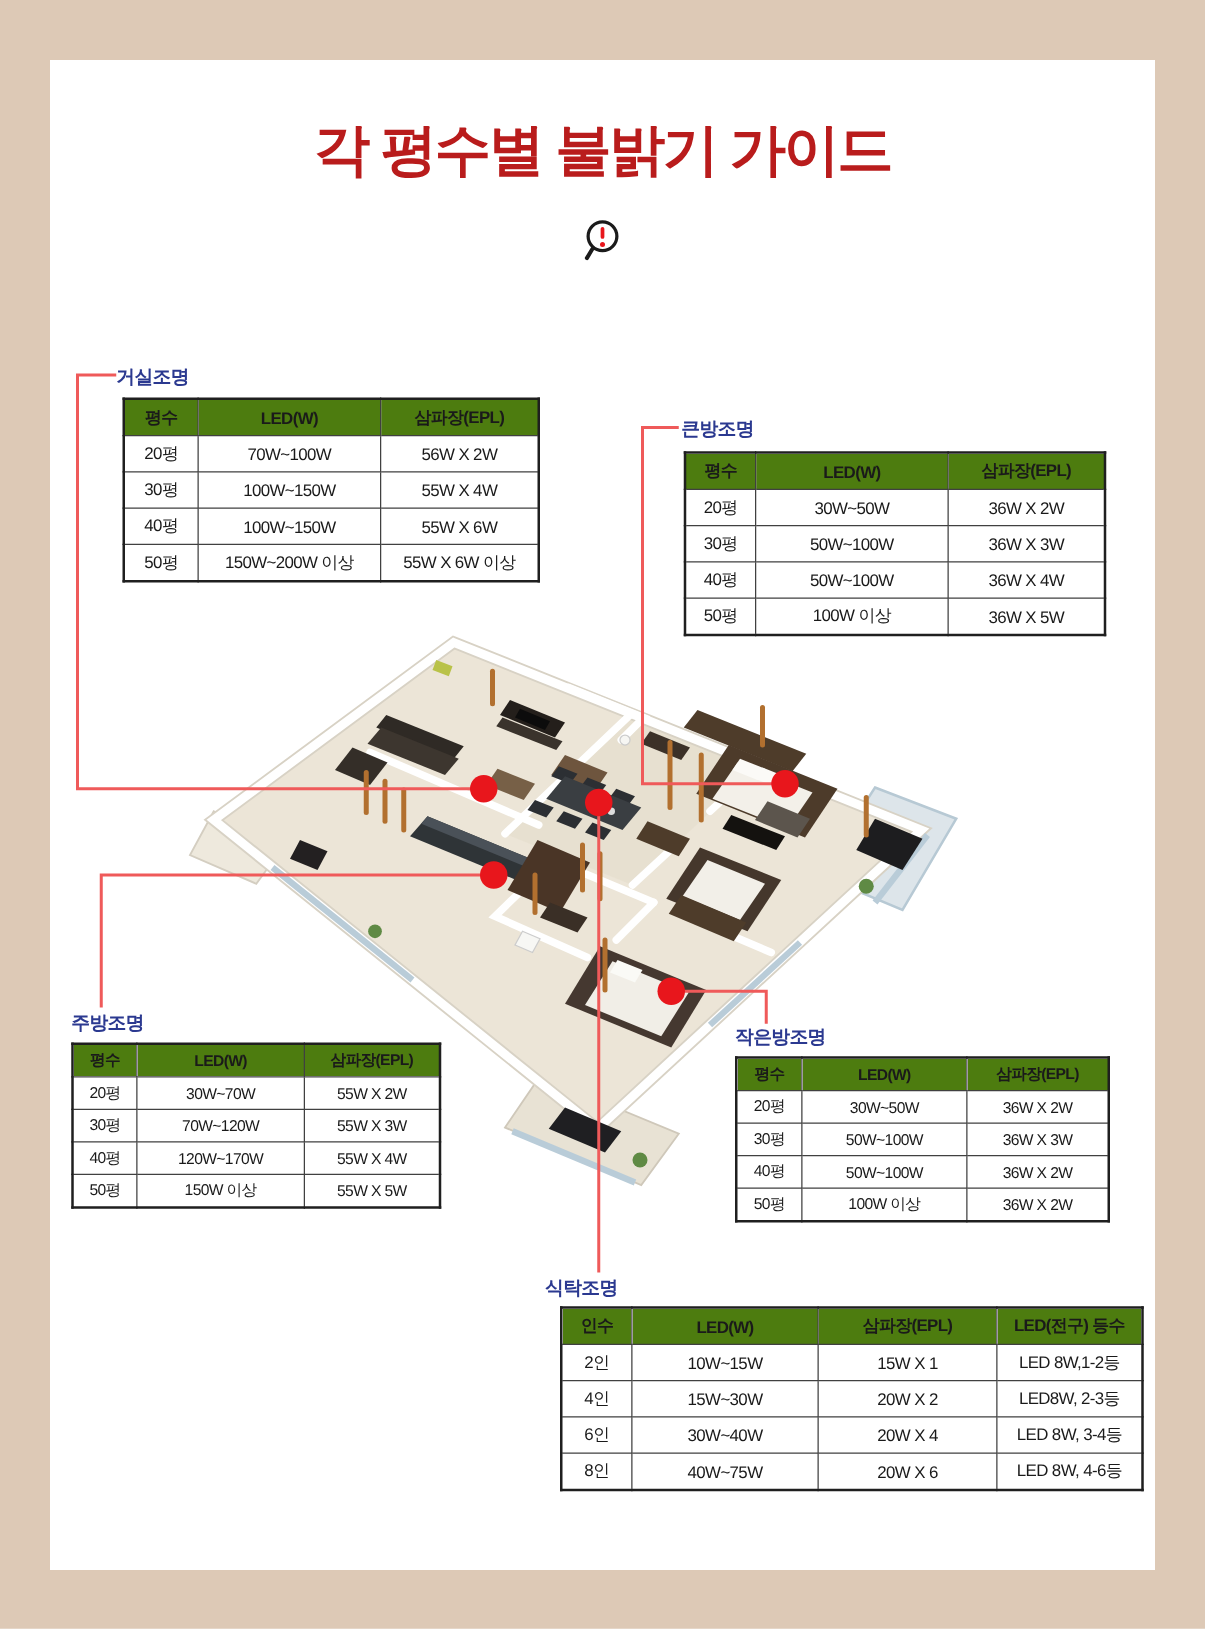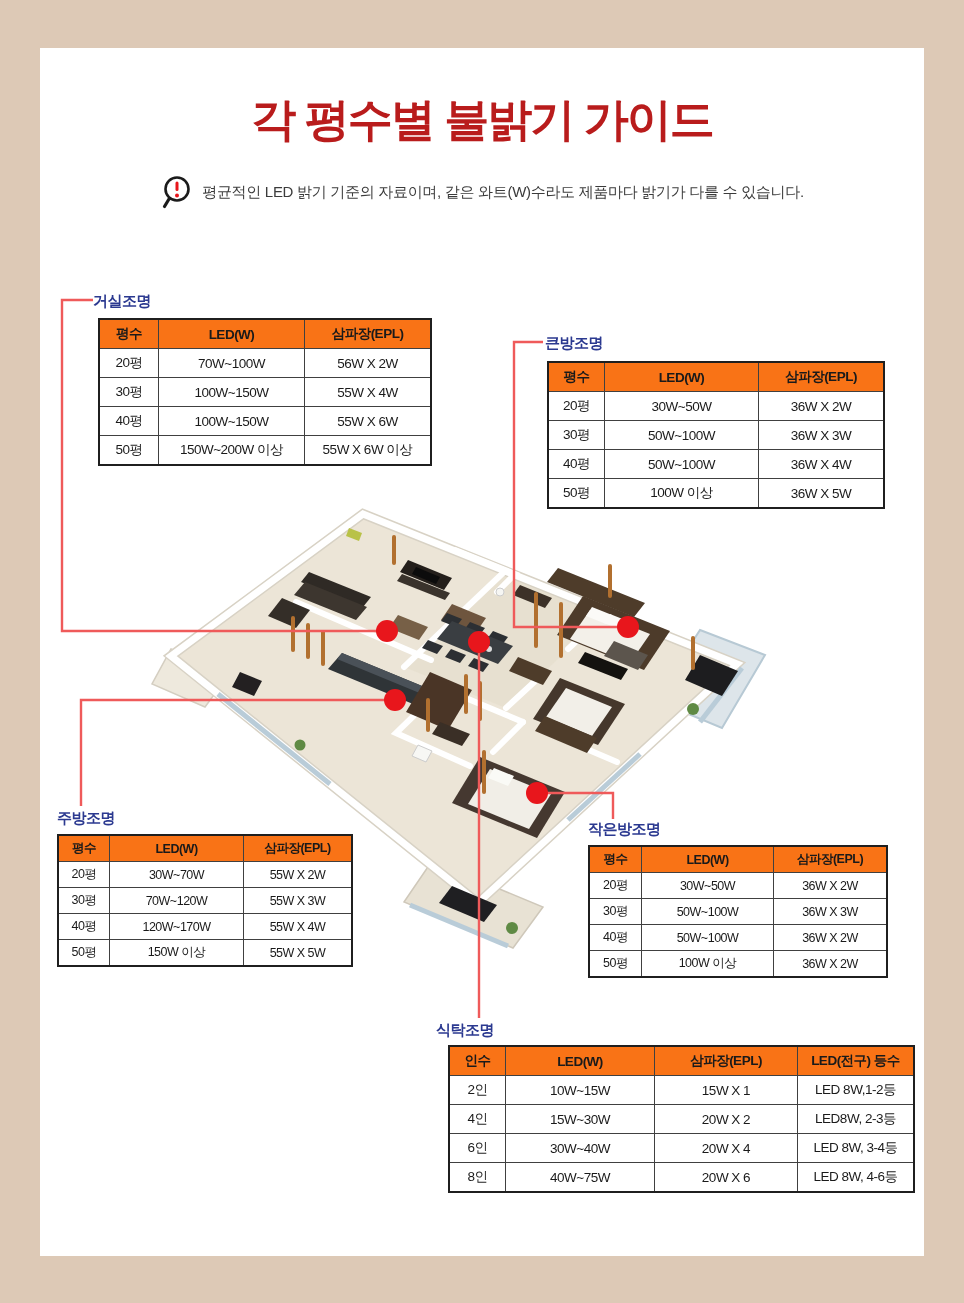--- a/index.html
+++ b/index.html
@@ -14,21 +14,21 @@
   .sec-label{position:absolute;font-size:15px;font-weight:700;color:#2b3990;z-index:3;letter-spacing:-0.5px;}
   #lbl-living{left:93px;top:292px;}
   #lbl-big{left:545px;top:334px;}
   #lbl-kitchen{left:57px;top:809px;}
   #lbl-small{left:588px;top:820px;}
   #lbl-dining{left:436px;top:1021px;}
   table{position:absolute;border-collapse:collapse;table-layout:fixed;background:#fff;z-index:3;
         border:2px solid #1f1f1f;}
   th,td{border:1.5px solid #404040;text-align:center;vertical-align:middle;padding:0 2px;
         color:#1a1a1a;overflow:hidden;white-space:nowrap;}
-  th{background:#f97316;font-weight:600;}
+  th{background:#4d7c0f;font-weight:600;}
   .tbl-std th,.tbl-std td{height:28px;font-size:13.5px;letter-spacing:-0.5px;}
   .tbl-compact th,.tbl-compact td{height:25px;font-size:12.5px;letter-spacing:-0.5px;}
   #tbl-living{left:98px;top:318px;width:334px;}
   #tbl-living th:nth-child(1){width:54px}  #tbl-living th:nth-child(2){width:141px}
   #tbl-big{left:547px;top:361px;width:338px;}
   #tbl-big th:nth-child(1){width:51px}  #tbl-big th:nth-child(2){width:149px}
   #tbl-kitchen{left:57px;top:834px;width:296px;}
   #tbl-kitchen th:nth-child(1){width:46px}  #tbl-kitchen th:nth-child(2){width:129px}
   #tbl-small{left:588px;top:845px;width:300px;}
   #tbl-small th:nth-child(1){width:47px}  #tbl-small th:nth-child(2){width:127px}
@@ -47,21 +47,20 @@
 
   <h1 class="title">각 평수별 불밝기 가이드</h1>
 
   <div class="notice">
     <svg class="notice-icon" viewBox="0 0 34 36">
       <circle cx="17" cy="15" r="11.5" fill="none" stroke="#1b1b1b" stroke-width="2.6"></circle>
       <line x1="9" y1="25" x2="4.5" y2="32.5" stroke="#1b1b1b" stroke-width="3.2" stroke-linecap="round"></line>
       <rect x="15.5" y="7.5" width="3" height="9.5" rx="1.5" fill="#e8161c"></rect>
       <circle cx="17" cy="21.5" r="2" fill="#e8161c"></circle>
     </svg>
-    <span class="notice-text">평균적인 LED 밝기 기준의 자료이며, 같은 와트(W)수라도 제품마다 밝기가 다를 수 있습니다.</span>
   </div>
 
   <svg id="floorplan" viewBox="140 495 650 470">
 
     <g>
       <polygon points="700,630 765,655 722,728 655,700" fill="#dde5ea" stroke="#b7c9d4" stroke-width="2"></polygon>
       <polygon points="432,861 543,907 513,948 404,902" fill="#e8e2d4" stroke="#cfc8ba" stroke-width="1.5"></polygon>
       <polygon points="171,649 230,673 205,707 152,684" fill="#eee9dd" stroke="#d4cec1" stroke-width="1.5"></polygon>
     </g>
 

